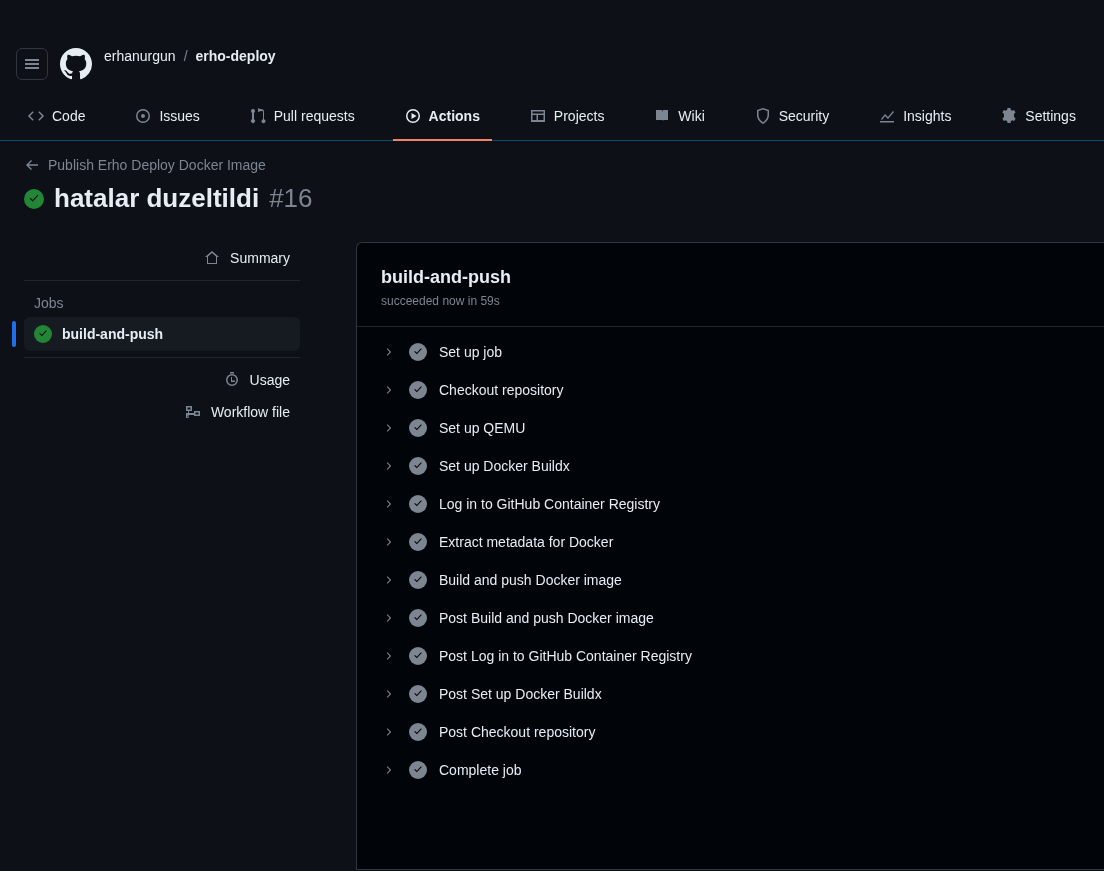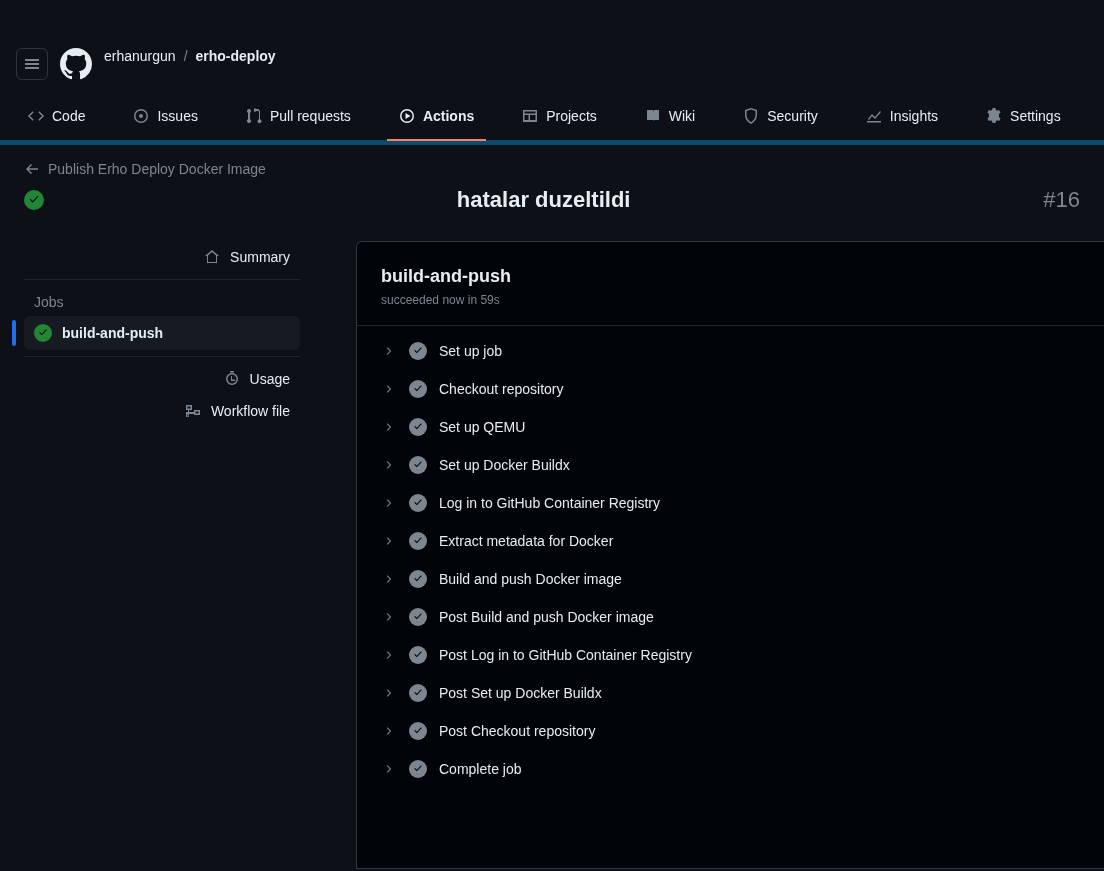--- a/index.html
+++ b/index.html
@@ -34,22 +34,23 @@
   .breadcrumb {
     display: flex; align-items: center; gap: 8px;
     color: #e6edf3;
   }
   .breadcrumb .sep { color: #7d8590; }
   .breadcrumb .repo { font-weight: 600; }
   .repo-nav {
     display: flex;
     gap: 24px;
     padding: 0 16px;
-    border-bottom: 5px solid #0c4a6e;
+    border-bottom: 1px solid #0c4a6e;
     margin-top: 12px;
+    justify-content: space-between;
   }
   .repo-nav-item {
     display: flex; align-items: center; gap: 8px;
     padding: 8px 12px 16px 12px;
     color: #e6edf3;
     position: relative;
     cursor: pointer;
   }
   .repo-nav-item.active { font-weight: 600; }
   .repo-nav-item.active::after {
@@ -67,23 +68,22 @@
   }
   .back-link {
     display: flex; align-items: center; gap: 8px;
     color: #7d8590;
     font-size: 14px;
     cursor: pointer;
     margin-bottom: 10px;
   }
   .run-title {
     display: flex; align-items: center; gap: 10px;
-    font-size: 22px;
+    font-size: 26px;
     font-weight: 400;
-    justify-content: space-between;
   }
   .run-title .name { font-weight: 600; }
   .run-title .num { color: #7d8590; }
   .status-circle {
     width: 20px; height: 20px; border-radius: 50%;
     background: #238636;
     display: flex; align-items: center; justify-content: center;
   }
   .status-circle.small { width: 18px; height: 18px; }
   .status-circle svg { color: #0d1117; }

